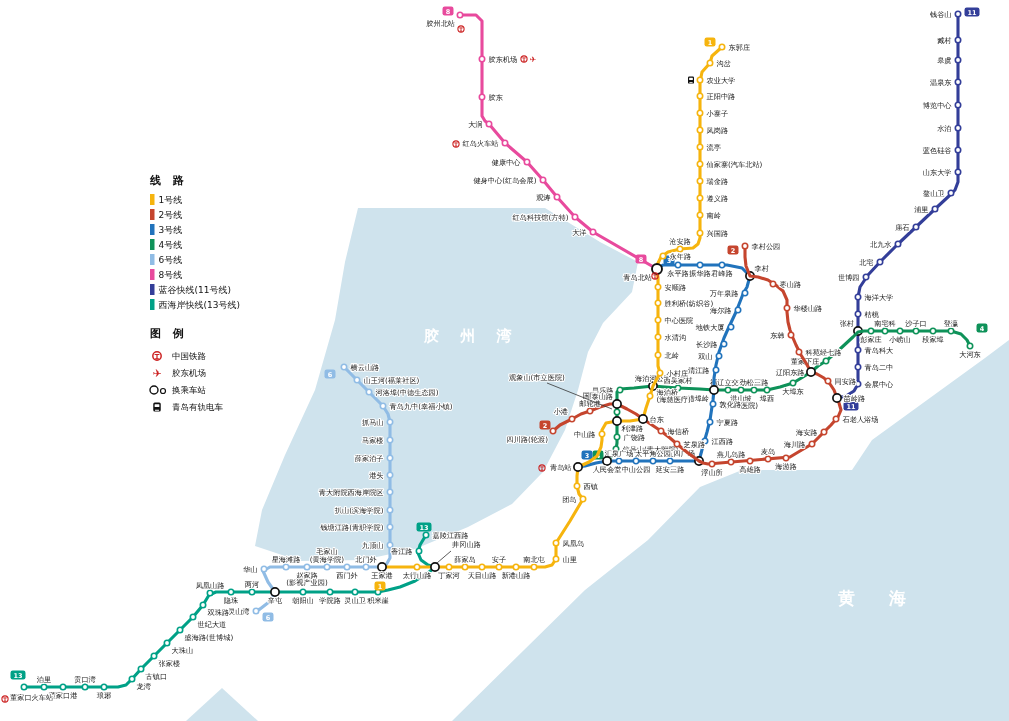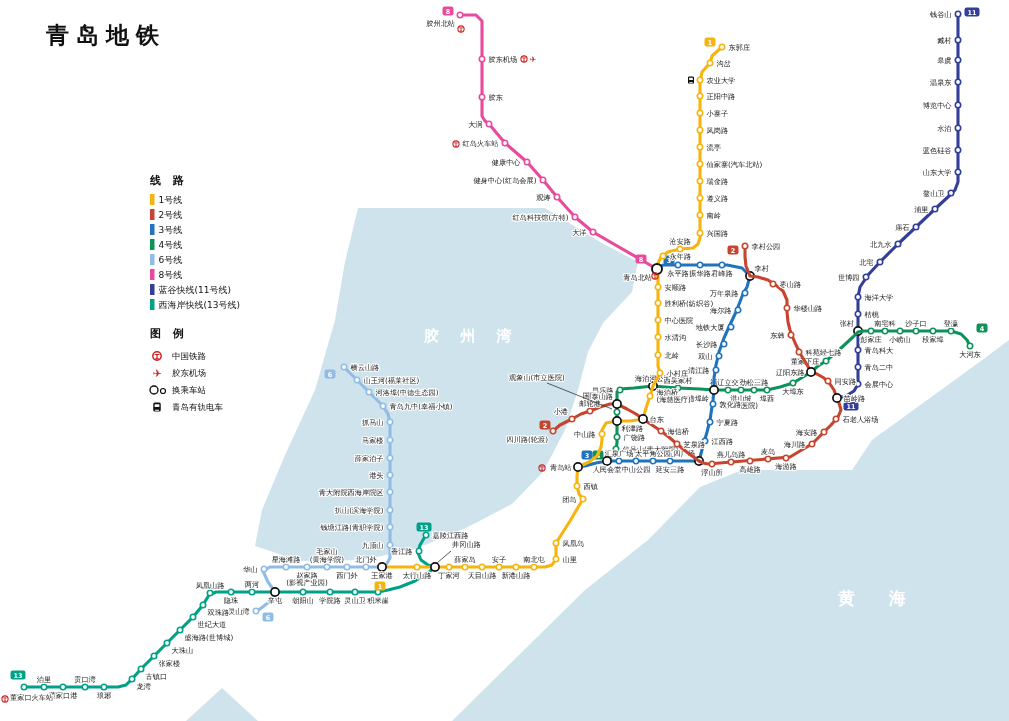--- a/index.html
+++ b/index.html
@@ -4,21 +4,20 @@
 <style>
   html,body{margin:0;padding:0;background:#e8e8e8;font-family:"DejaVu Sans",sans-serif;}
   #stage{position:relative;width:1009px;height:721px;background:#ffffff;overflow:hidden;}
   #map-title{position:absolute;left:46px;top:20px;font-size:23px;font-weight:bold;color:#111;letter-spacing:7px;z-index:5;}
   svg text{font-family:"DejaVu Sans",sans-serif;}
 </style>
 </head>
 <body>
 
 <div id="stage">
-  <div id="map-title">青岛地铁</div>
   <svg id="map" width="1009" height="721" viewBox="0 0 1009 721" xmlns="http://www.w3.org/2000/svg">
       <g>
         <polygon points="358,208 545,208 600,242 638,262 632,292 603,323 588,352 578,390 565,430 543,472 512,504 468,527 415,549 362,560 300,561 255,546 262,510 285,455 315,390 335,320 345,262" fill="#cfe3ed"></polygon>
         <polygon points="452,721 585,590 648,540 700,487 742,470 852,470 872,440 985,358 1009,340 1009,721" fill="#cfe3ed"></polygon>
         <polygon points="186,721 222,688 258,721" fill="#cfe3ed"></polygon>
         <text x="424" y="341" fill="#fff" font-size="15" font-weight="bold" letter-spacing="8">胶 州 湾</text>
         <text x="838" y="604" fill="#fff" font-size="17" font-weight="bold" letter-spacing="14">黄  海</text>
       </g>
       <defs>
         <g id="i-rail">

